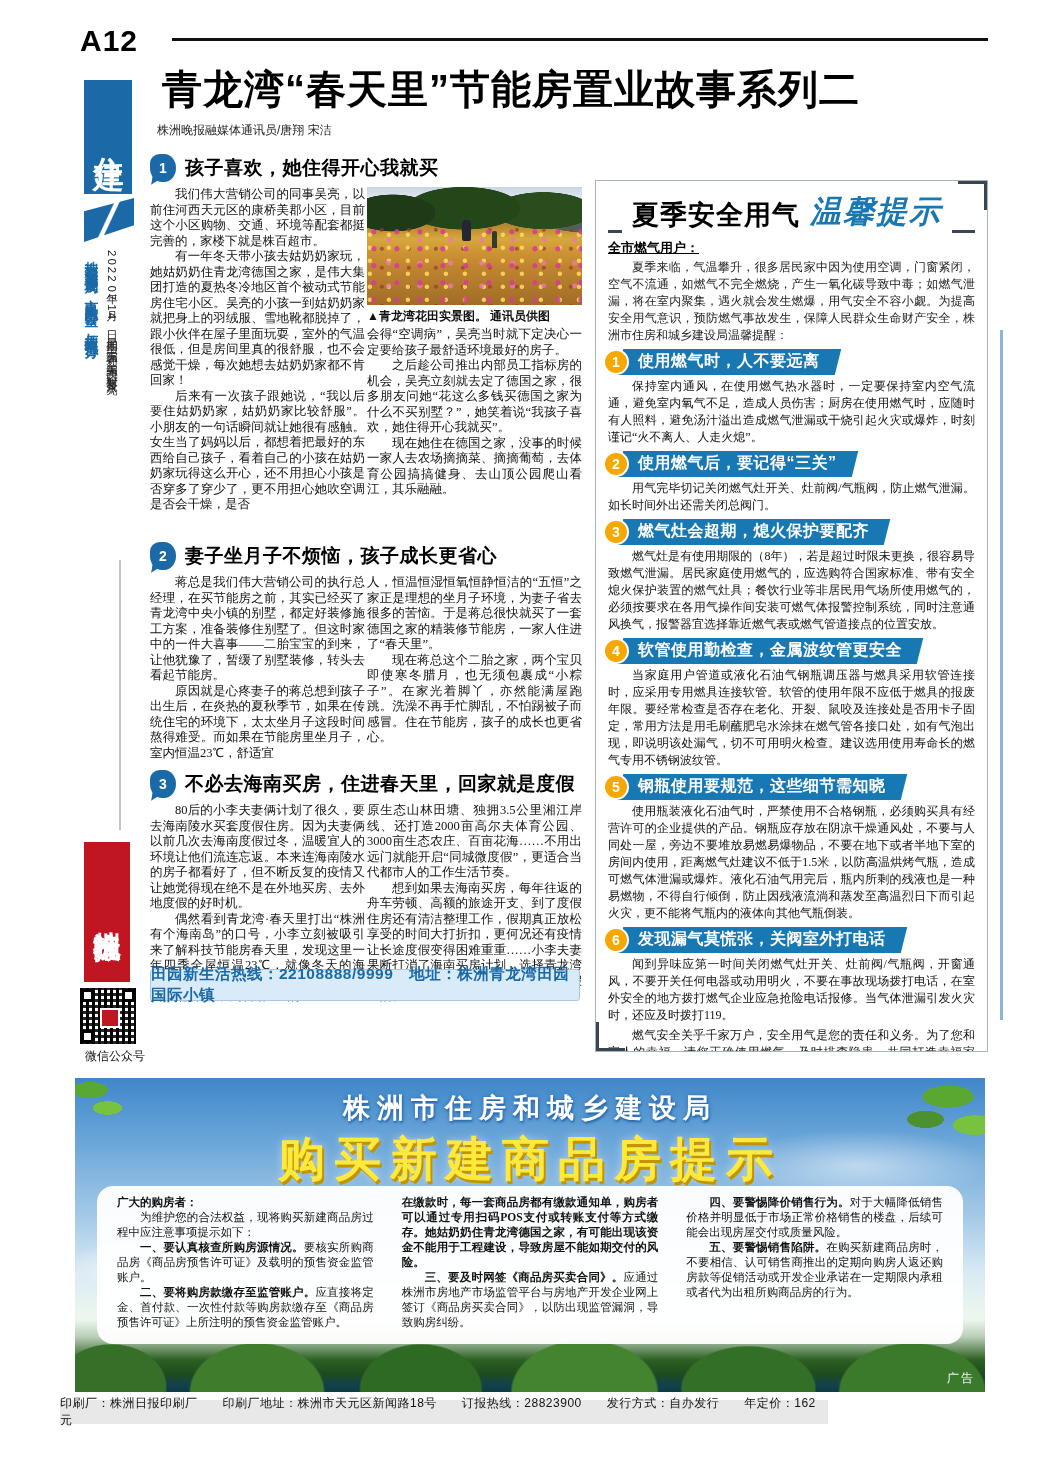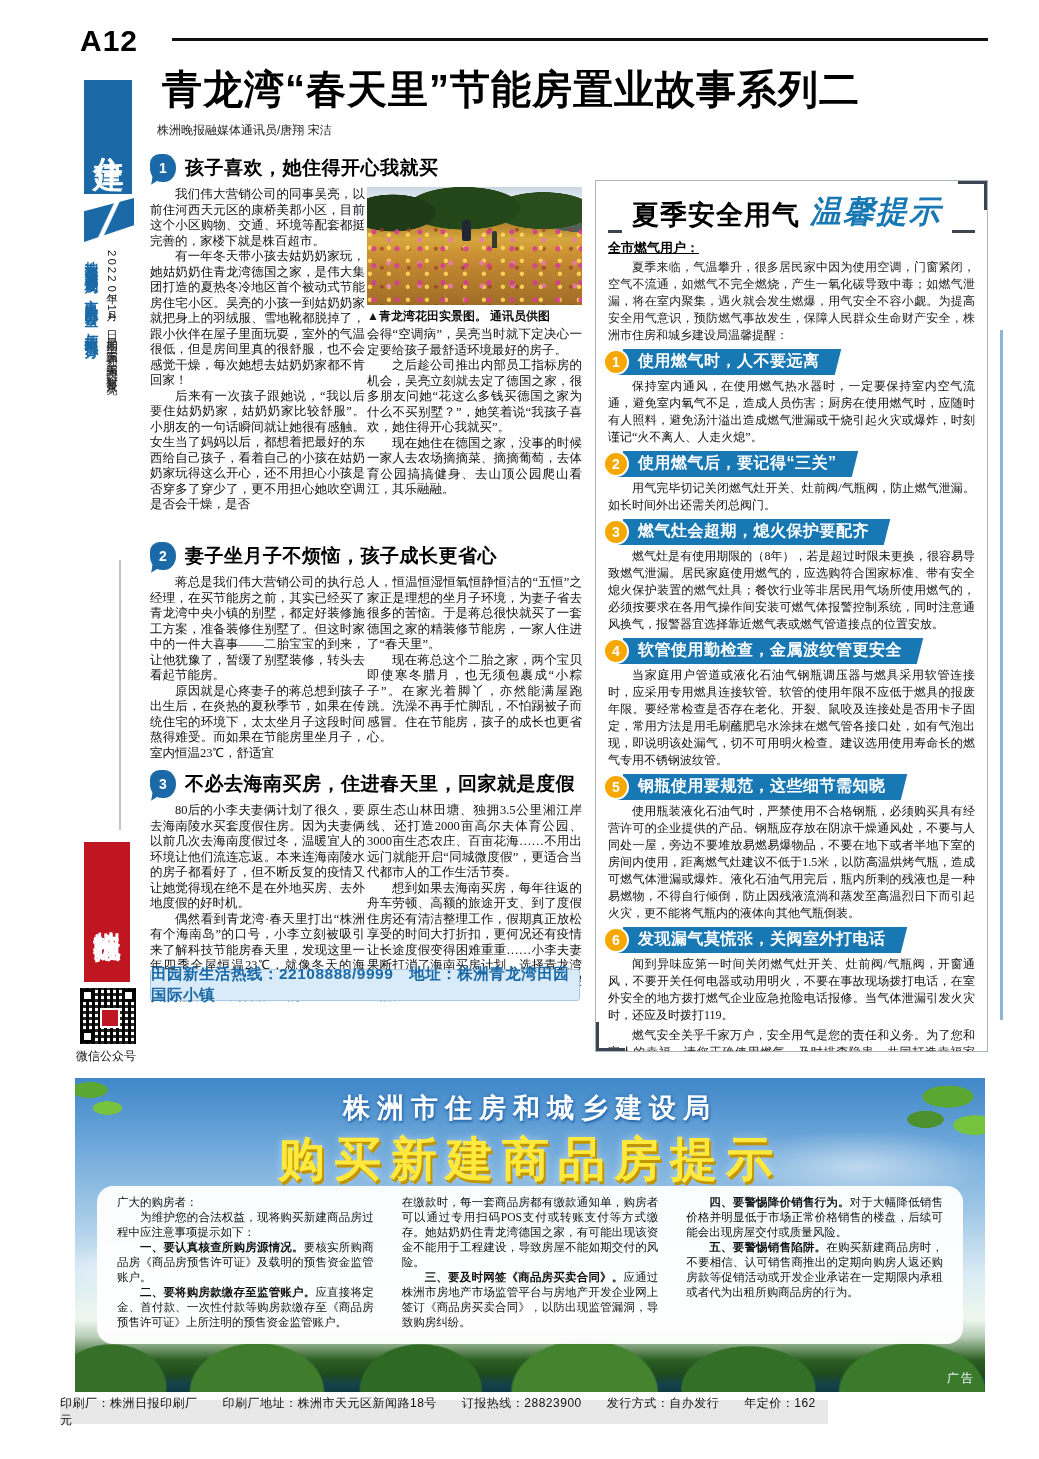--- a/index.html
+++ b/index.html
@@ -22,21 +22,21 @@
   .v-line{position:absolute;left:119px;top:560px;width:2px;height:270px;background:#c3c3c3;}
   .paper-logo{position:absolute;left:84px;top:842px;width:46px;height:140px;background:#c01622;
         color:#fff;writing-mode:vertical-rl;text-orientation:upright;font-family:"Liberation Serif",serif;
         font-weight:900;font-size:27px;display:flex;align-items:center;justify-content:center;letter-spacing:1px;}
   .qr{position:absolute;left:80px;top:988px;width:56px;height:56px;background:
         repeating-linear-gradient(0deg,rgba(0,0,0,.85) 0 3px,transparent 3px 6px),
         repeating-linear-gradient(90deg,#000 0 3px,#fff 3px 6px);}
   .qr-eye{position:absolute;width:13px;height:13px;border:3px solid #000;background:#fff;box-sizing:border-box;}
   .qr-eye.tl{left:1px;top:1px;} .qr-eye.tr{right:1px;top:1px;} .qr-eye.bl{left:1px;bottom:1px;}
   .qr-red{position:absolute;left:20px;top:20px;width:16px;height:16px;background:#c01622;border:2px solid #fff;}
-  .qr-caption{position:absolute;left:76px;top:1048px;font-size:12px;color:#111;}
+  .qr-caption{position:absolute;left:85px;top:1048px;font-size:12px;color:#111;}
 
   
   .top-rule{position:absolute;left:172px;top:38px;width:816px;height:3px;background:#111;}
   .headline{position:absolute;left:154px;top:58px;width:840px;font-size:40px;font-weight:900;
         letter-spacing:1px;line-height:1.15;}
   .byline{position:absolute;left:157px;top:122px;font-size:12px;color:#222;}
 
   
   .article-section{position:absolute;left:150px;width:432px;overflow:hidden;}
   .sec1{top:152px;height:384px;} .sec2{top:540px;height:224px;} .sec3{top:768px;height:240px;}
@@ -111,21 +111,21 @@
       radial-gradient(ellipse 24px 11px at 45% 60%,#77c23e 0 60%,transparent 62%);}
   .ad-org{position:relative;z-index:2;text-align:center;margin-top:12px;color:#fff;font-size:27px;font-weight:900;
       letter-spacing:7px;text-shadow:0 0 4px #2b6cb0,1px 2px 2px #2b6cb0;}
   .ad-title{position:relative;z-index:2;text-align:center;color:#ffe93c;font-size:47px;font-weight:900;
       letter-spacing:9px;margin-top:2px;text-shadow:2px 3px 0 #c29400,0 0 8px rgba(255,255,255,.45);}
   .ad-box{position:absolute;left:22px;right:22px;top:108px;height:158px;background:rgba(255,255,255,.95);
       border-radius:16px;padding:9px 20px;display:flex;gap:28px;z-index:5;box-sizing:border-box;}
   .ad-col{flex:1;min-width:0;font-size:11.5px;line-height:15px;text-align:justify;
       font-family:"Liberation Serif",serif;color:#111;}
   .ad-p{margin:0;text-indent:2em;}
-  .ad-p.noindent{text-indent:0;}
+  .ad-p.noindent{text-indent:0;font-weight:bold;}
   .ad-trees{position:absolute;left:0;right:0;bottom:0;height:100px;z-index:4;background:
       radial-gradient(ellipse 90px 70px at 4% 95%,#356f28 0 60%,transparent 62%),
       radial-gradient(ellipse 110px 80px at 20% 100%,#3f7d2c 0 60%,transparent 62%),
       radial-gradient(ellipse 100px 75px at 38% 98%,#2f6a24 0 60%,transparent 62%),
       radial-gradient(ellipse 120px 85px at 56% 100%,#44842f 0 60%,transparent 62%),
       radial-gradient(ellipse 110px 70px at 74% 97%,#336f26 0 60%,transparent 62%),
       radial-gradient(ellipse 120px 80px at 92% 100%,#3c7a2b 0 60%,transparent 62%),
       linear-gradient(180deg,transparent 0 28%,rgba(40,90,30,.25) 45%,#2c5f22 68%,#1f4b1d 82%,#14424a 92%,#0f3a44 100%);}
   .ad-label{position:absolute;right:10px;bottom:5px;color:#e8f2f8;font-size:12px;z-index:6;letter-spacing:2px;}
 

